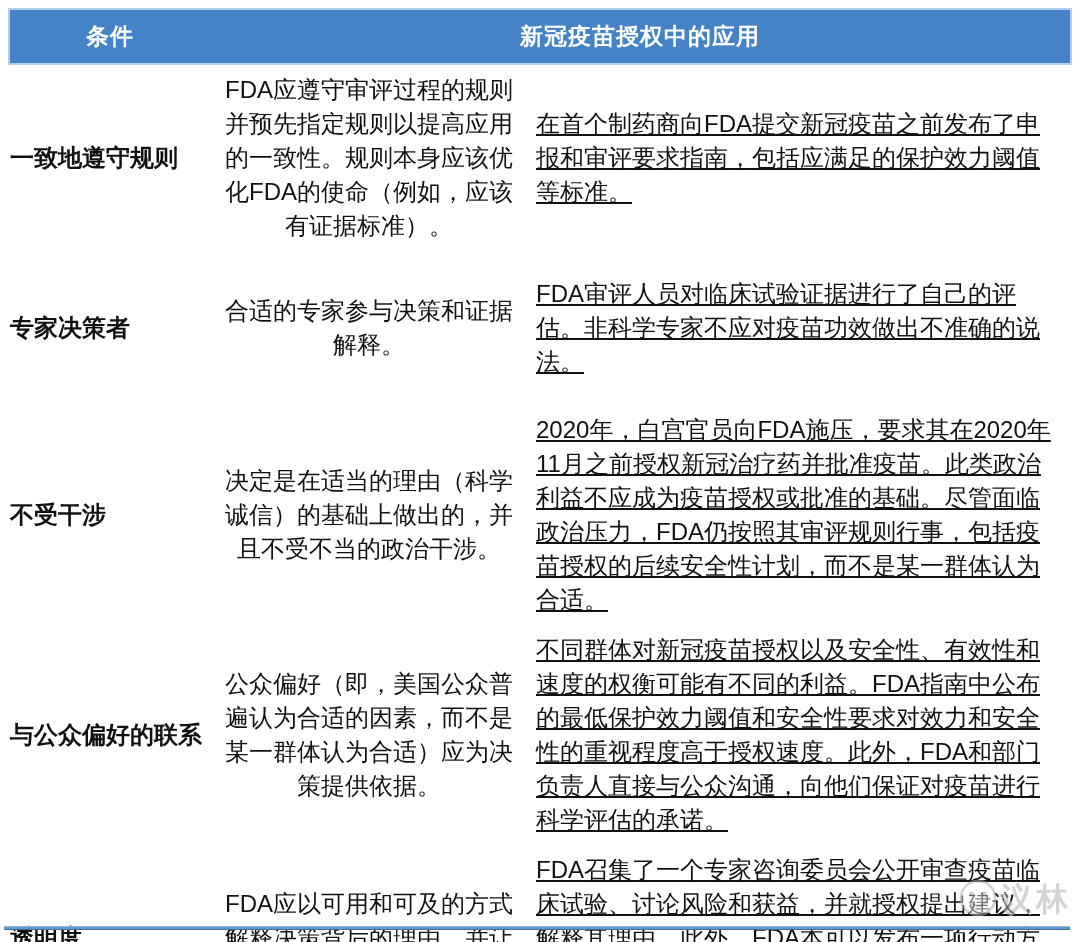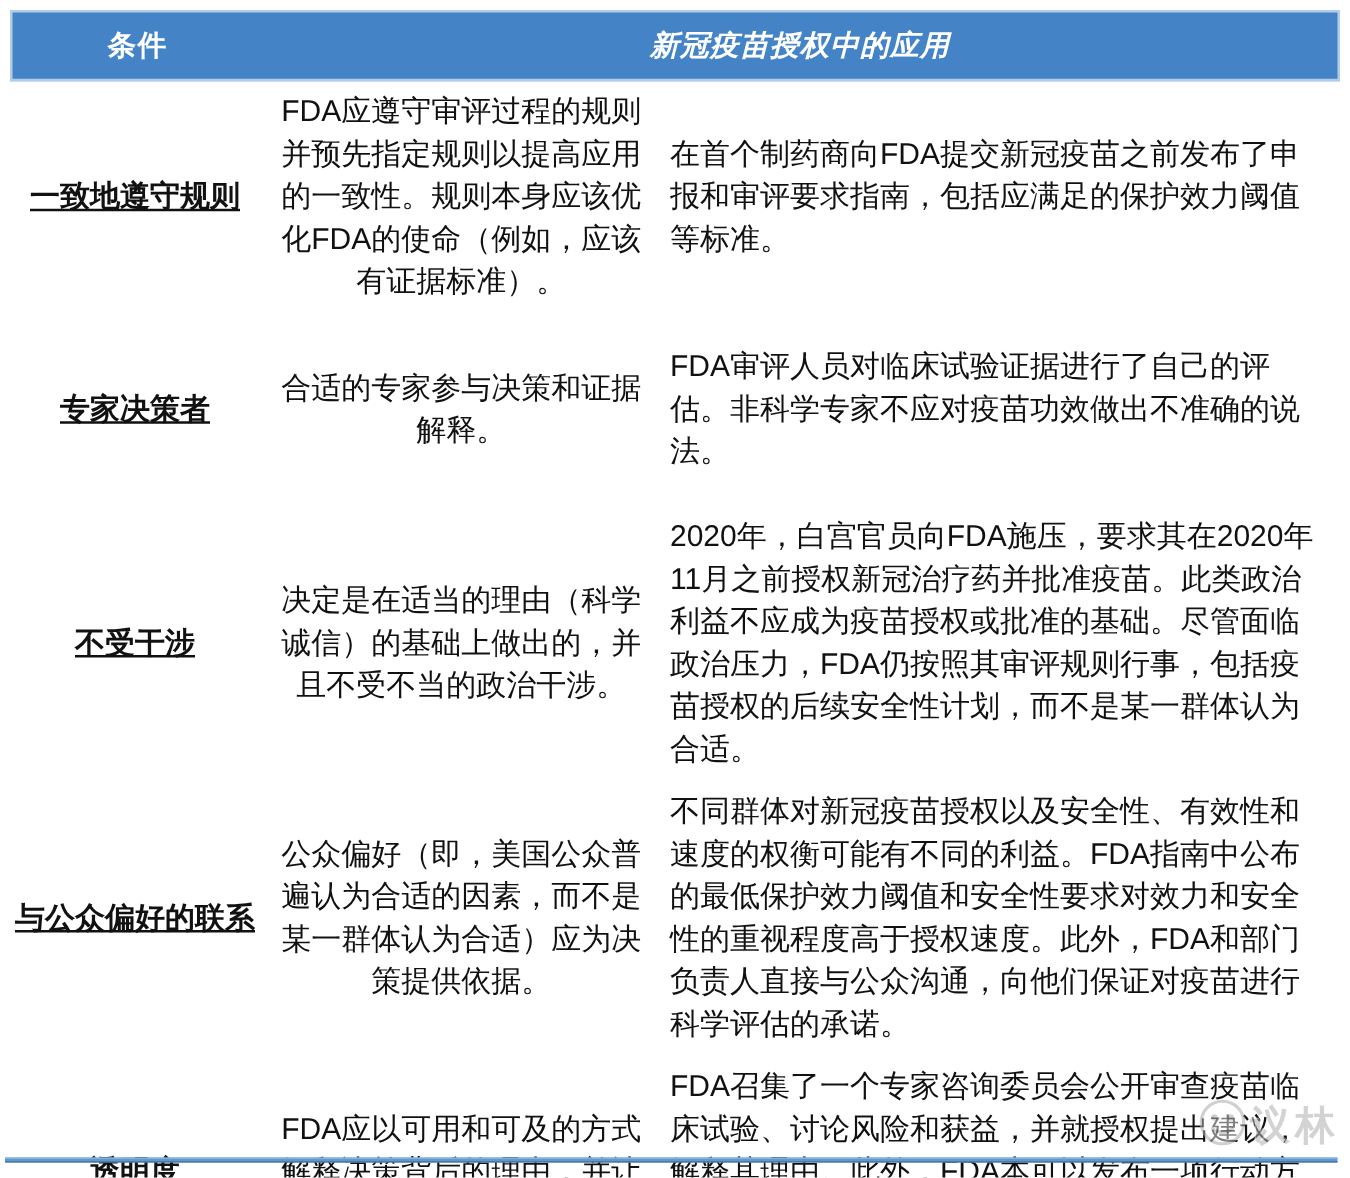--- a/index.html
+++ b/index.html
@@ -37,53 +37,53 @@
     display: flex;
     align-items: center;
     justify-content: center;
     color: var(--header-text);
     font-size: 23px;
     font-weight: bold;
     letter-spacing: 1px;
   }
   .hcell.h1 { width: 200px; }
   .hcell.h2 { width: 320px; }
-  .hcell.h3 { flex: 1; font-style: italic; }
+  .hcell.h3 { flex: 1; }
   
   table.body-table {
     border-collapse: collapse;
     width: 1064px;
     table-layout: fixed;
   }
   table.body-table td {
     vertical-align: middle;
     font-size: 24px;
     line-height: 34px;
     padding-top: 8px;
     padding-bottom: 8px;
   }
   tr.r-tall td {
     padding-top: 26px;
     padding-bottom: 26px;
   }
   td.c1 {
-    text-align: center;
+    text-align: left;
     font-weight: bold;
     padding-left: 2px;
     padding-right: 2px;
-    text-decoration: underline;
   }
   td.c2 {
     padding-left: 12px;
     padding-right: 10px;
     text-align: center;
   }
   td.c3 {
     padding-left: 8px;
     padding-right: 16px;
+    text-decoration: underline;
   }
   
   .bottom-rule {
     position: absolute;
     left: 4px;
     right: 10px;
     top: 926px;
     height: 4px;
     background: var(--accent-line);
     border-top: 1px solid #9ab4cf;

